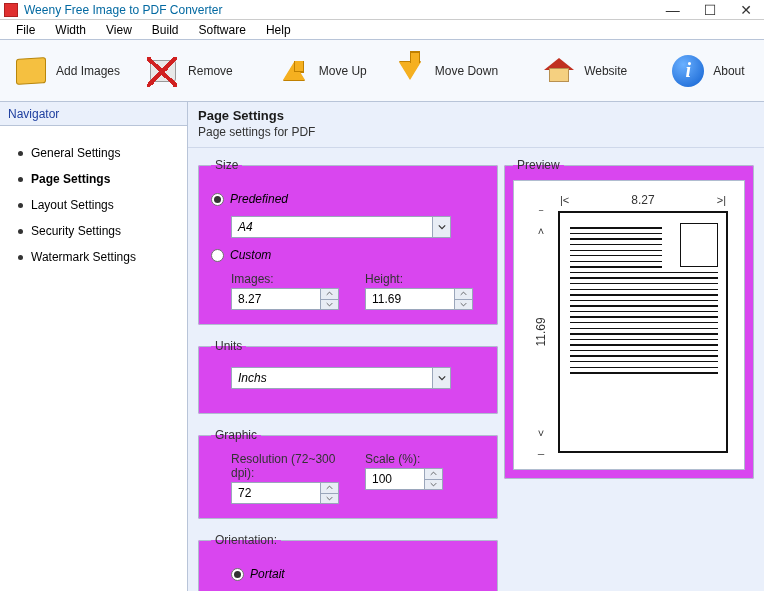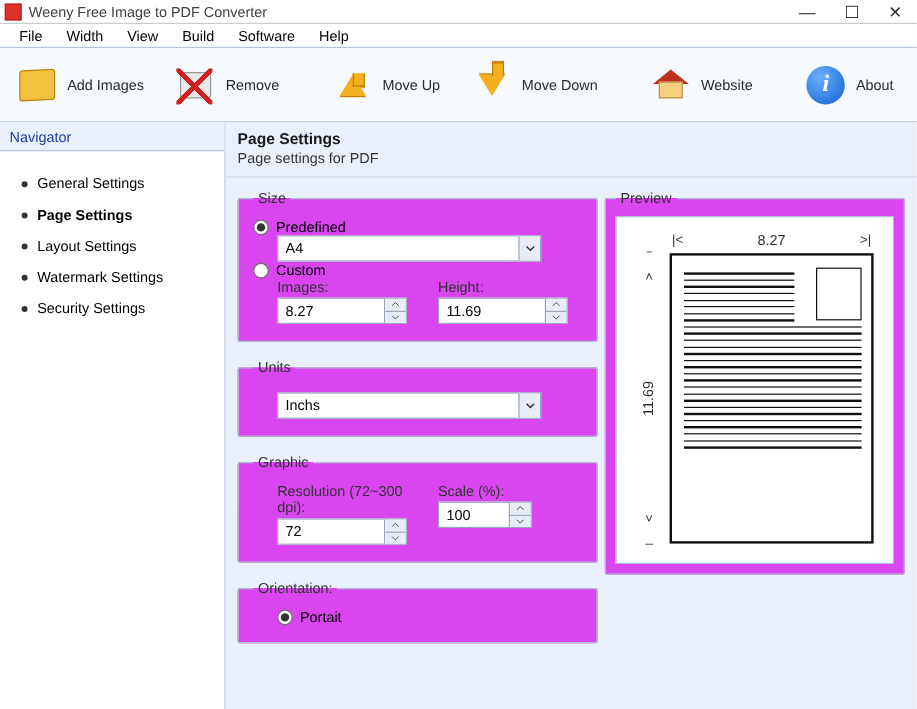--- a/index.html
+++ b/index.html
@@ -1,21 +1,21 @@
 <!DOCTYPE html>
 <html><head>
 <meta charset="utf-8">
 <style>
 * { box-sizing: border-box; margin: 0; padding: 0; font-family: "Segoe UI", Tahoma, sans-serif; font-size: 12px; }
 body { background: #fff; width: 764px; height: 591px; overflow: hidden; }
 
 
 .titlebar { height: 20px; display: flex; align-items: center; padding: 0 4px; border-bottom: 1px solid #ccc; background:#fff; }
 .titlebar .app-icon { width: 14px; height: 14px; background: #e03030; border:1px solid #b02020; margin-right: 6px; }
-.titlebar .title { color: #404040; font-size: 12px; flex:1; }
+.titlebar .title { color: #0369a1; font-size: 12px; flex:1; }
 .titlebar .sys { display:flex; gap: 24px; margin-right:8px; }
 .titlebar .sys span { font-size:14px; color:#333; cursor:default; }
 
 
 .menubar { height: 20px; display:flex; align-items:center; padding: 0 8px; gap:4px; border-bottom:1px solid #b8c4d8; }
 .menubar .mitem { padding: 0 8px; cursor:default; }
 
 
 .toolbar { height: 62px; background: #f6f9fd; border-bottom:1px solid #b8c4d8; display:flex; align-items:center; padding: 0 6px; gap:10px; }
 .tool { display:flex; align-items:center; gap:8px; padding:4px 8px; cursor:default; }
@@ -40,21 +40,21 @@
 .pagehead .ptitle { font-weight:bold; color:#1a1a1a; font-size:13px; }
 .pagehead .psub { color:#333; margin-top:2px; }
 
 .body2col { display:flex; gap:0; padding:10px; }
 .leftcol { flex:0 0 300px; display:flex; flex-direction:column; gap:14px; }
 .rightcol { flex:1; margin-left:6px; }
 
 fieldset { border:1px solid #b0bccf; border-radius:2px; padding:10px 12px 14px 12px; background:#d946ef; }
 legend { padding:0 4px; color:#333; }
 
-.row { display:flex; align-items:center; gap:6px; margin:0 0; }
+.row { display:flex; align-items:center; gap:6px; margin:10px 0;font-style:italic; }
 .radio { width:13px; height:13px; border:1px solid #707070; border-radius:50%; background:#fff; display:inline-flex; align-items:center; justify-content:center; }
 .radio.checked::after { content:""; width:7px; height:7px; background:#333; border-radius:50%; }
 
 .combo, .spin { height:22px; background:#fff; border:1px solid #9aa6bb; display:flex; align-items:center; }
 .combo { width:220px; }
 .combo .ctext { flex:1; padding:0 6px; }
 .combo .cbtn { width:18px; height:100%; border-left:1px solid #9aa6bb; background:#e8edf5; display:flex; align-items:center; justify-content:center; }
 .cbtn svg { width:8px; height:8px; }
 
 .spin { width:108px; }
@@ -179,25 +179,25 @@
       <div class="navitem active">
           <span class="bullet"></span>
           <span>Page Settings</span>
         </div>
       <div class="navitem">
           <span class="bullet"></span>
           <span>Layout Settings</span>
         </div>
       <div class="navitem">
           <span class="bullet"></span>
+          <span>Security Settings</span>
+        </div>
+      <div class="navitem">
+          <span class="bullet"></span>
           <span>Watermark Settings</span>
-        </div>
-      <div class="navitem">
-          <span class="bullet"></span>
-          <span>Security Settings</span>
         </div>
     </div>
   </div>
 
   <div class="content">
     <div class="pagehead">
       <div class="ptitle">Page Settings</div>
       <div class="psub">Page settings for PDF</div>
     </div>
 

